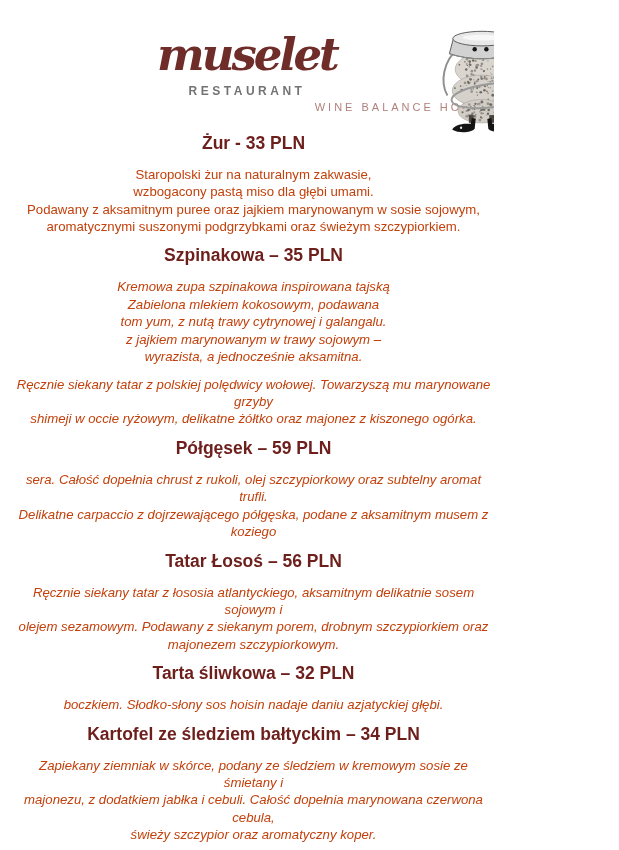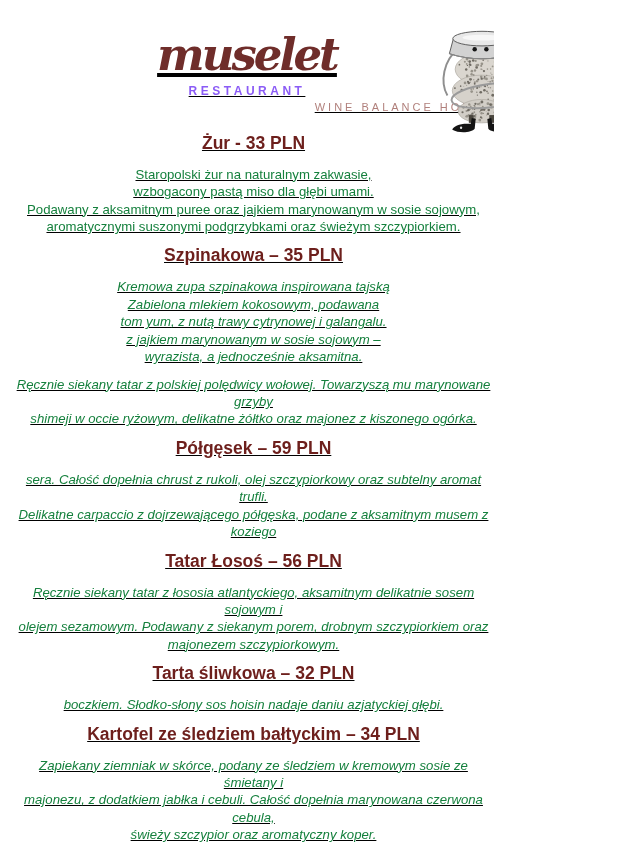--- a/index.html
+++ b/index.html
@@ -3,42 +3,41 @@
 <meta charset="utf-8">
 <style>
   html, body { margin: 0; padding: 0; background: #ffffff; }
   .page {
     position: relative;
     width: 494px;
     height: 850px;
     overflow: hidden;
     background: #ffffff;
     font-family: "Liberation Sans", sans-serif;
-    text-decoration: underline;
   }
   .header {
     position: relative;
     padding-top: 34px;
     text-align: center;
   }
   .logo {
     font-family: "DejaVu Serif", serif;
     font-style: italic;
     font-weight: bold;
     font-size: 45px;
     line-height: 0.95;
     letter-spacing: -3px;
     color: #6f2d2a;
   }
   .sub1 {
     margin-top: 7px;
     font-size: 12px;
     font-weight: bold;
     letter-spacing: 3.5px;
-    color: #8b5cf6;
+    color: #737373;
   }
   .sub2 {
     margin-top: 3px;
     font-size: 11px;
     letter-spacing: 3px;
     color: #b1807c;
     text-align: right;
   }
   .cork {
     position: absolute;
@@ -56,21 +55,21 @@
     line-height: 20px;
     font-weight: bold;
     color: #6d1f1c;
   }
   .menu .item:first-child .title { margin-top: 20px; }
   .item .desc {
     margin: 0 auto;
     max-width: 545px;
     font-size: 13.2px;
     line-height: 1.32;
-    color: #15803d;
+    color: #c2410c;
   }
   .item .desc.italic { font-style: italic; }
   .item { margin-bottom: 10px; margin-left: 13px; }
 </style>
 </head>
 <body>
 
 <div class="page">
 
   <header class="header">
@@ -299,21 +298,21 @@
           <div>aromatycznymi suszonymi podgrzybkami oraz świeżym szczypiorkiem.</div>
         </div>
   </section>
 
   <section class="item">
     <h2 class="title">Szpinakowa – 35 PLN</h2>
     <div class="desc italic">
           <div>Kremowa zupa szpinakowa inspirowana tajską</div>
           <div>Zabielona mlekiem kokosowym, podawana</div>
           <div>tom yum, z nutą trawy cytrynowej i galangalu.</div>
-          <div>z jajkiem marynowanym w sosie sojowym –</div>
+          <div>z jajkiem marynowanym w trawy sojowym –</div>
           <div>wyrazista, a jednocześnie aksamitna.</div>
         </div>
   </section>
 
   <section class="item">
     <div class="desc italic">
           <div>Ręcznie siekany tatar z polskiej polędwicy wołowej. Towarzyszą mu marynowane grzyby</div>
           <div>shimeji w occie ryżowym, delikatne żółtko oraz majonez z kiszonego ogórka.</div>
         </div>
   </section>

